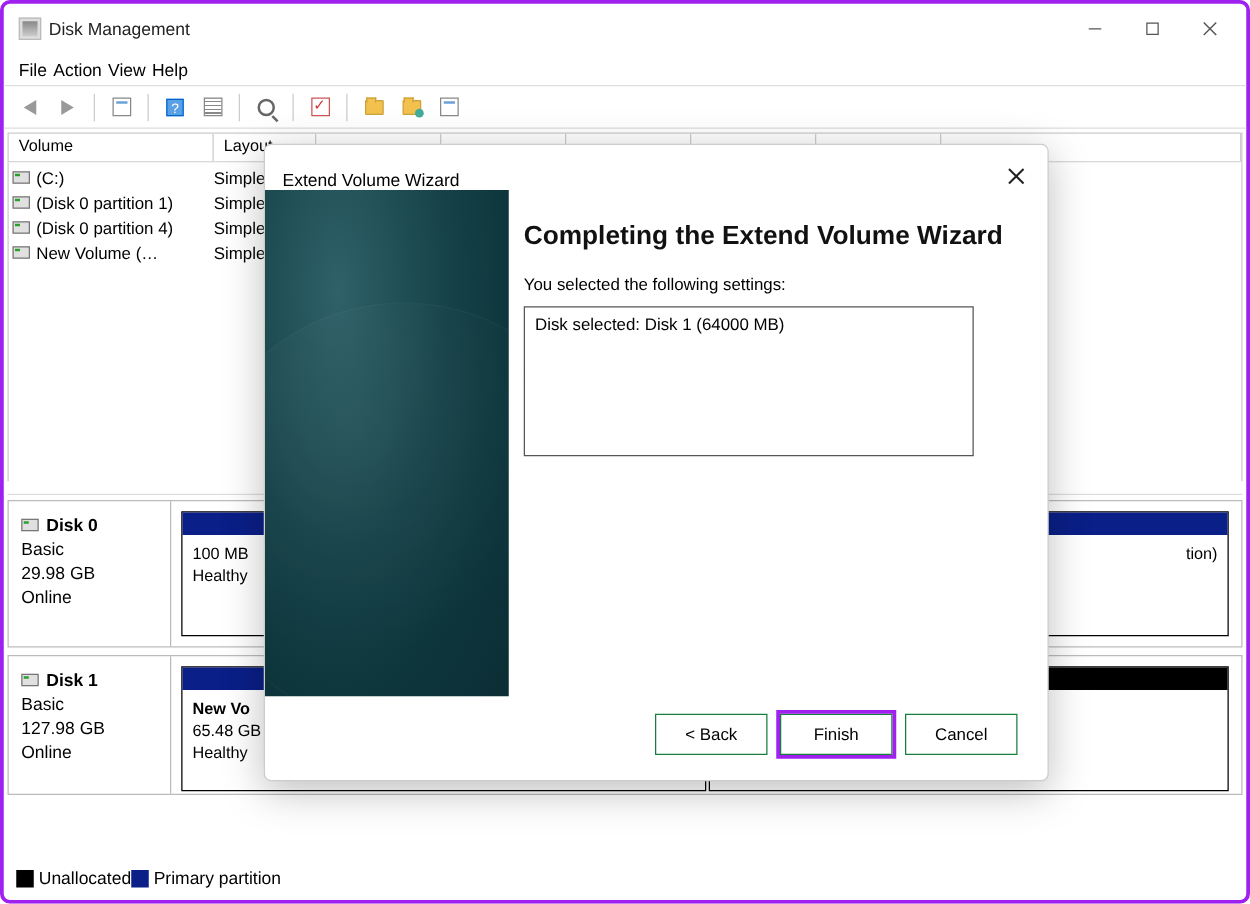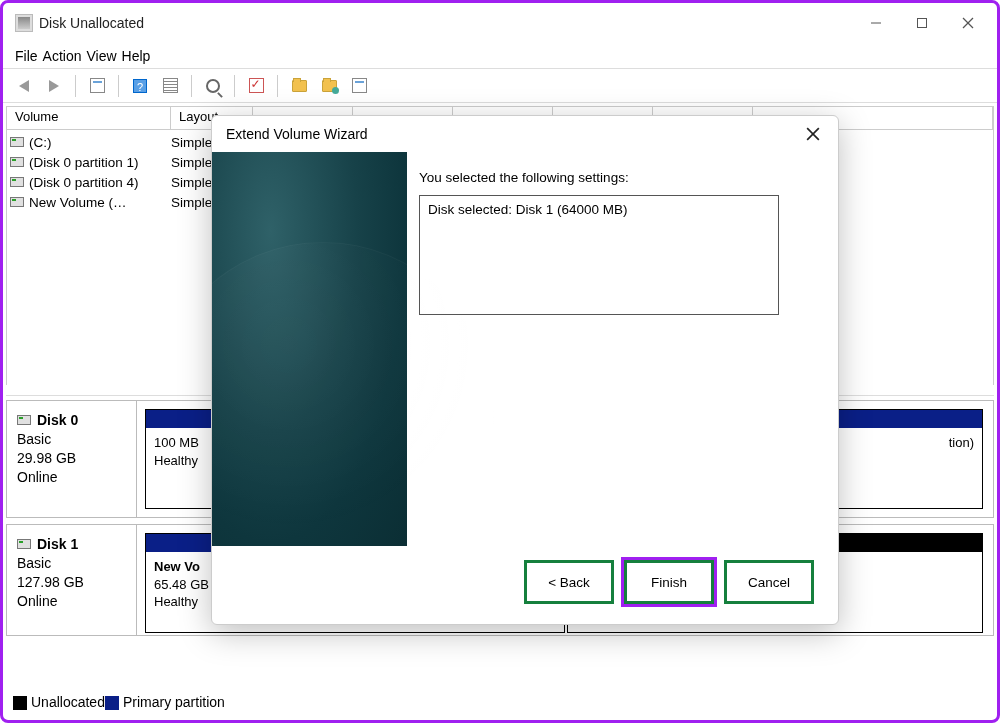--- a/index.html
+++ b/index.html
@@ -185,21 +185,21 @@
     left:208px; top:112px;
     width:628px; height:510px;
     background:#fff;
     border:1px solid #ccc;
     box-shadow:0 8px 32px rgba(0,0,0,0.25);
     border-radius:6px;
     overflow:hidden;
     display:flex; flex-direction:column;
   }
   .dialog-title {
-    display:flex; align-items:center;
+    display:flex; align-items:flex-end;
     height:36px;
     padding:0 14px;
     font-size:14px;
   }
   .dialog-title .close {
     margin-left:auto;
     width:22px; height:22px;
     display:flex; align-items:center; justify-content:center;
   }
   .dialog-body {
@@ -240,23 +240,23 @@
     font-size:13.5px;
     margin-bottom:24px;
   }
   .dialog-buttons {
     display:flex;
     justify-content:flex-end;
     gap:10px;
     padding:14px 24px 20px 0;
   }
   .wbtn {
-    width:90px; height:44px;
-    background:#fff;
-    border:3px solid #15803d;
+    width:90px; height:33px;
+    background:#fff;
+    border:1px solid #15803d;
     font-size:13.5px;
     display:flex; align-items:center; justify-content:center;
     cursor:pointer;
   }
   .wbtn.hl {
     outline:3px solid #a020f0;
   }
 
   
   .arrow-shape {
@@ -279,21 +279,21 @@
   .folder-icon::before{content:"";position:absolute;left:0;top:-3px;width:6px;height:3px;background:#f2c14e;border:1px solid #caa33a;border-bottom:none;}
   .folder-icon.g2::after{content:"";position:absolute;right:-3px;bottom:-3px;width:7px;height:7px;border-radius:50%;background:#4a9;}
 </style>
 </head>
 <body>
 
 <div class="frame">
 
   <div class="titlebar">
     <span class="app-icon"></span>
-    <span class="title">Disk Unallocated</span>
+    <span class="title">Disk Management</span>
     <div class="win-controls">
       <div class="win-ctrl">
         <svg viewBox="0 0 12 12">
             <line x1="1" y1="6" x2="11" y2="6" stroke="#555" stroke-width="1"></line>
           </svg>
       </div>
       <div class="win-ctrl">
         <svg viewBox="0 0 12 12">
             <rect x="1.5" y="1.5" width="9" height="9" fill="none" stroke="#555" stroke-width="1"></rect>
           </svg>
@@ -458,20 +458,21 @@
       <span class="close">
         <svg viewBox="0 0 12 12" width="14" height="14">
             <line x1="1" y1="1" x2="11" y2="11" stroke="#222" stroke-width="1.4"></line>
             <line x1="11" y1="1" x2="1" y2="11" stroke="#222" stroke-width="1.4"></line>
           </svg>
       </span>
     </div>
     <div class="dialog-body">
       <div class="dialog-side"></div>
       <div class="dialog-main">
+        <div class="wiz-heading">Completing the Extend Volume Wizard</div>
         <div class="wiz-text">You selected the following settings:</div>
         <div class="wiz-box">
           <div>Disk selected: Disk 1 (64000 MB)</div>
         </div>
       </div>
     </div>
     <div class="dialog-buttons">
       <div class="wbtn">&lt; Back</div>
       <div class="wbtn hl">Finish</div>
       <div class="wbtn">Cancel</div>

